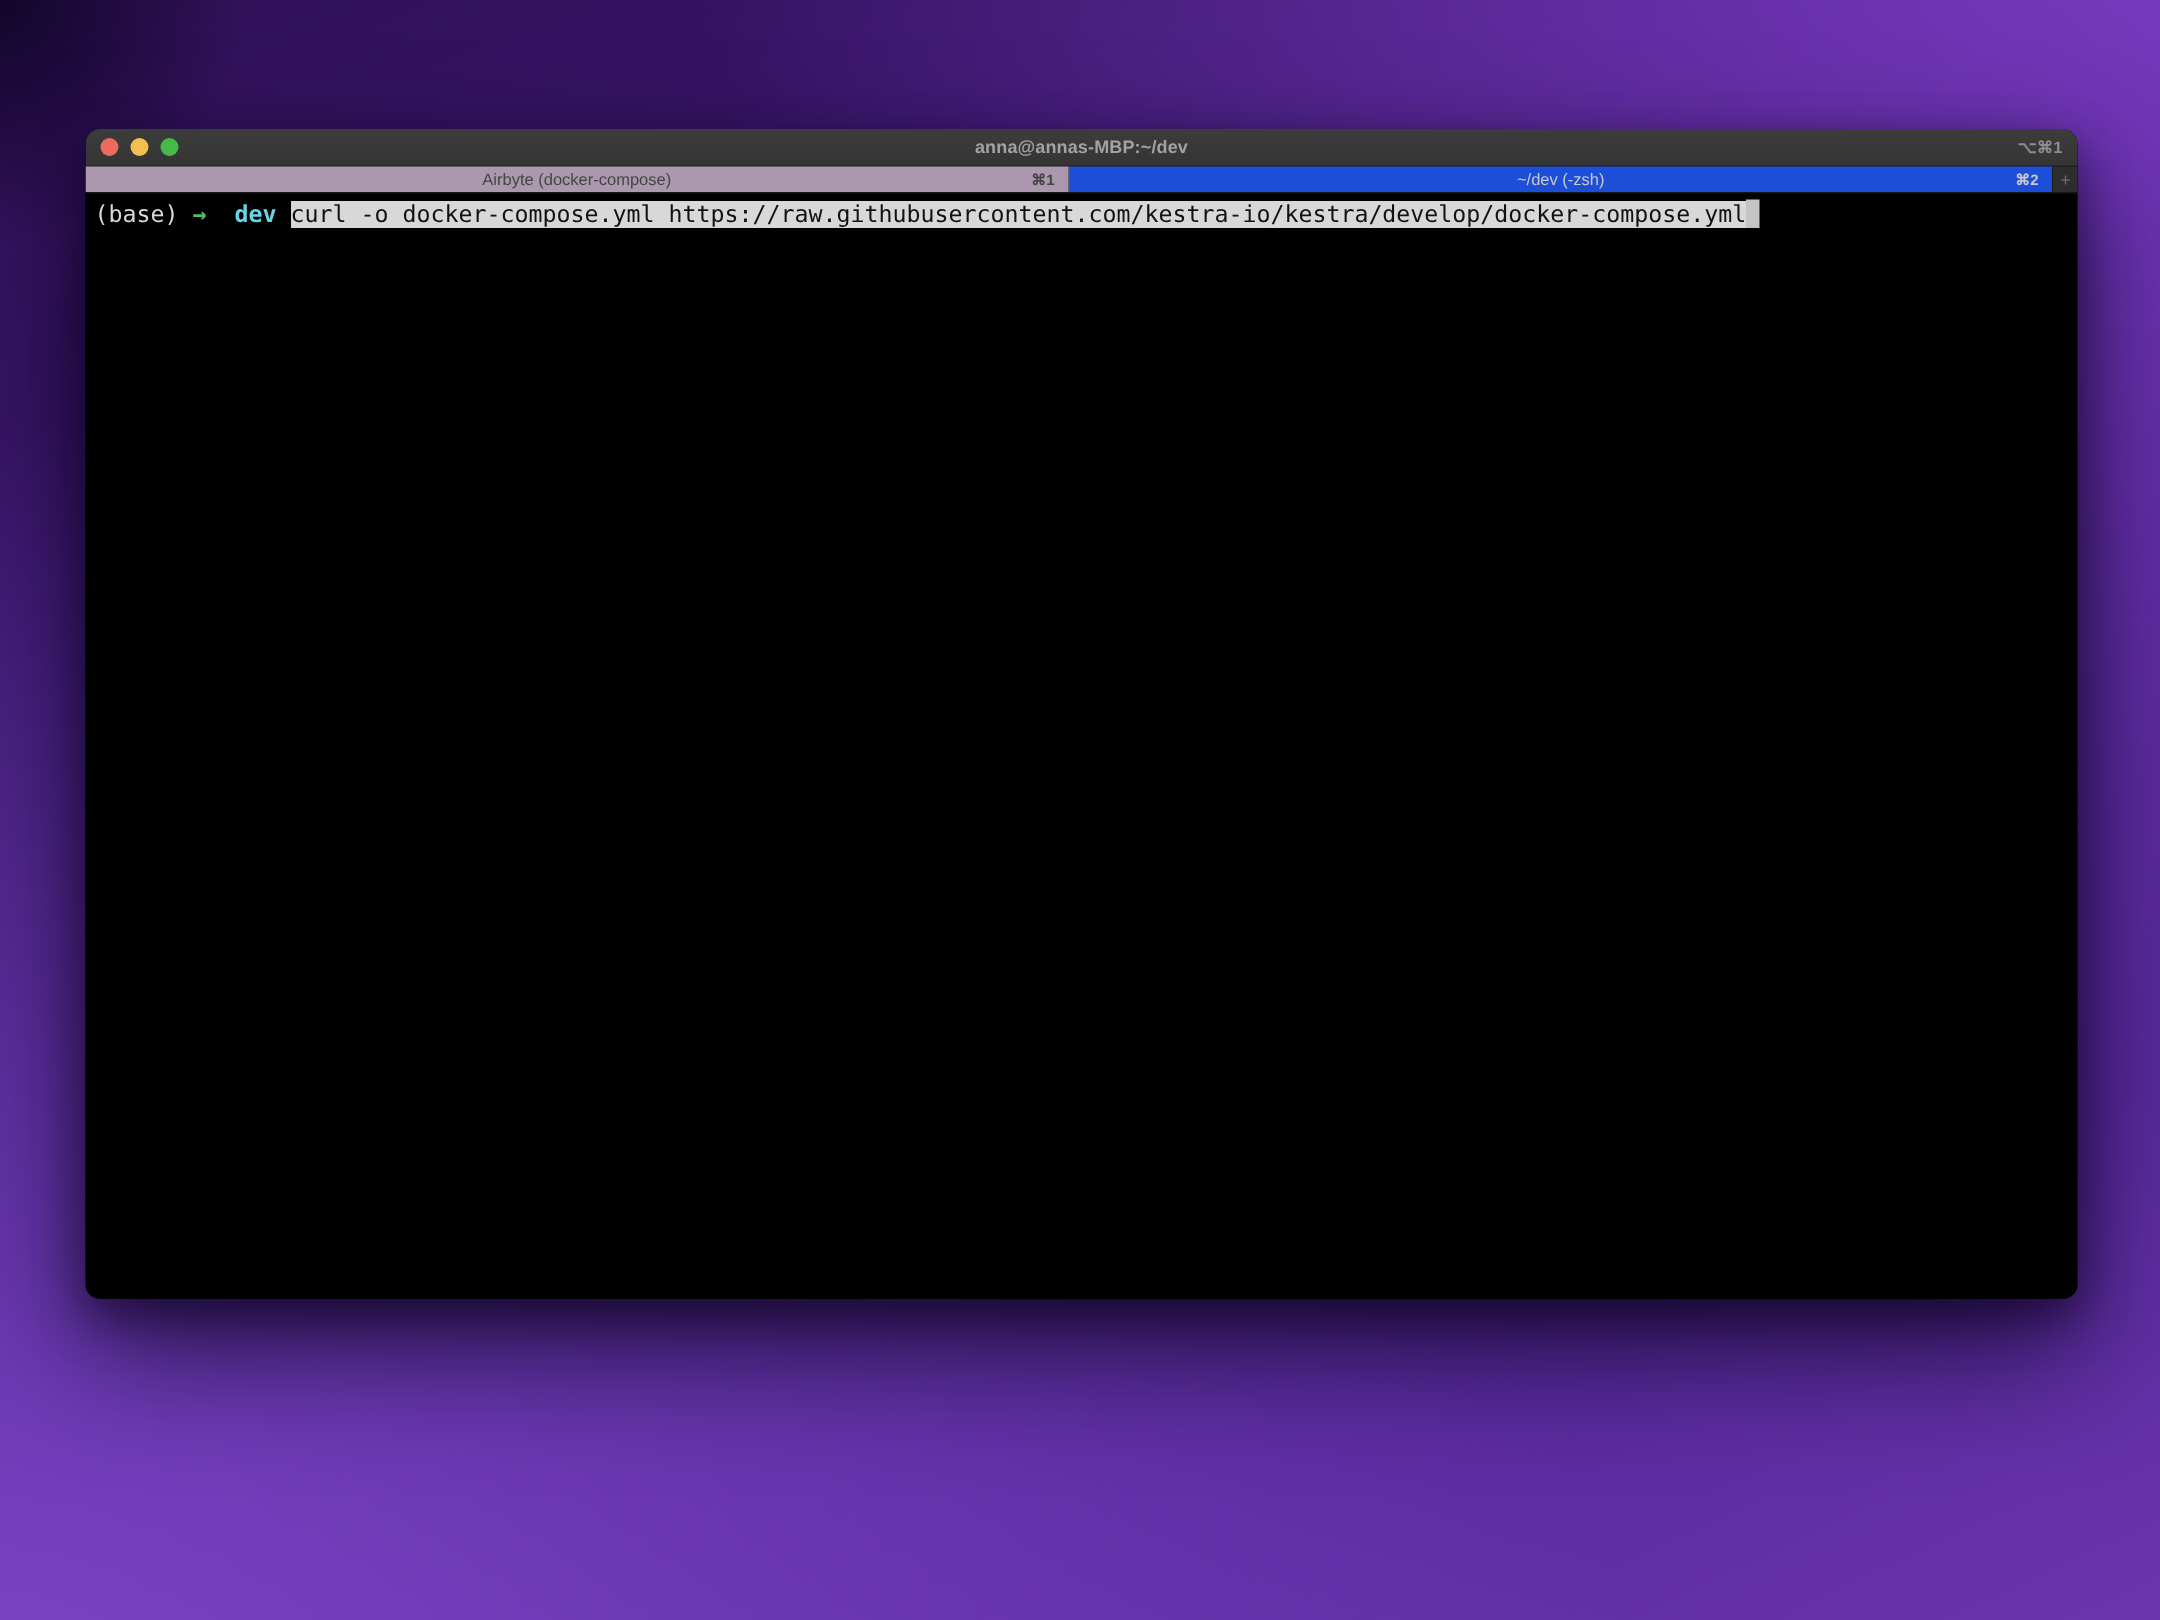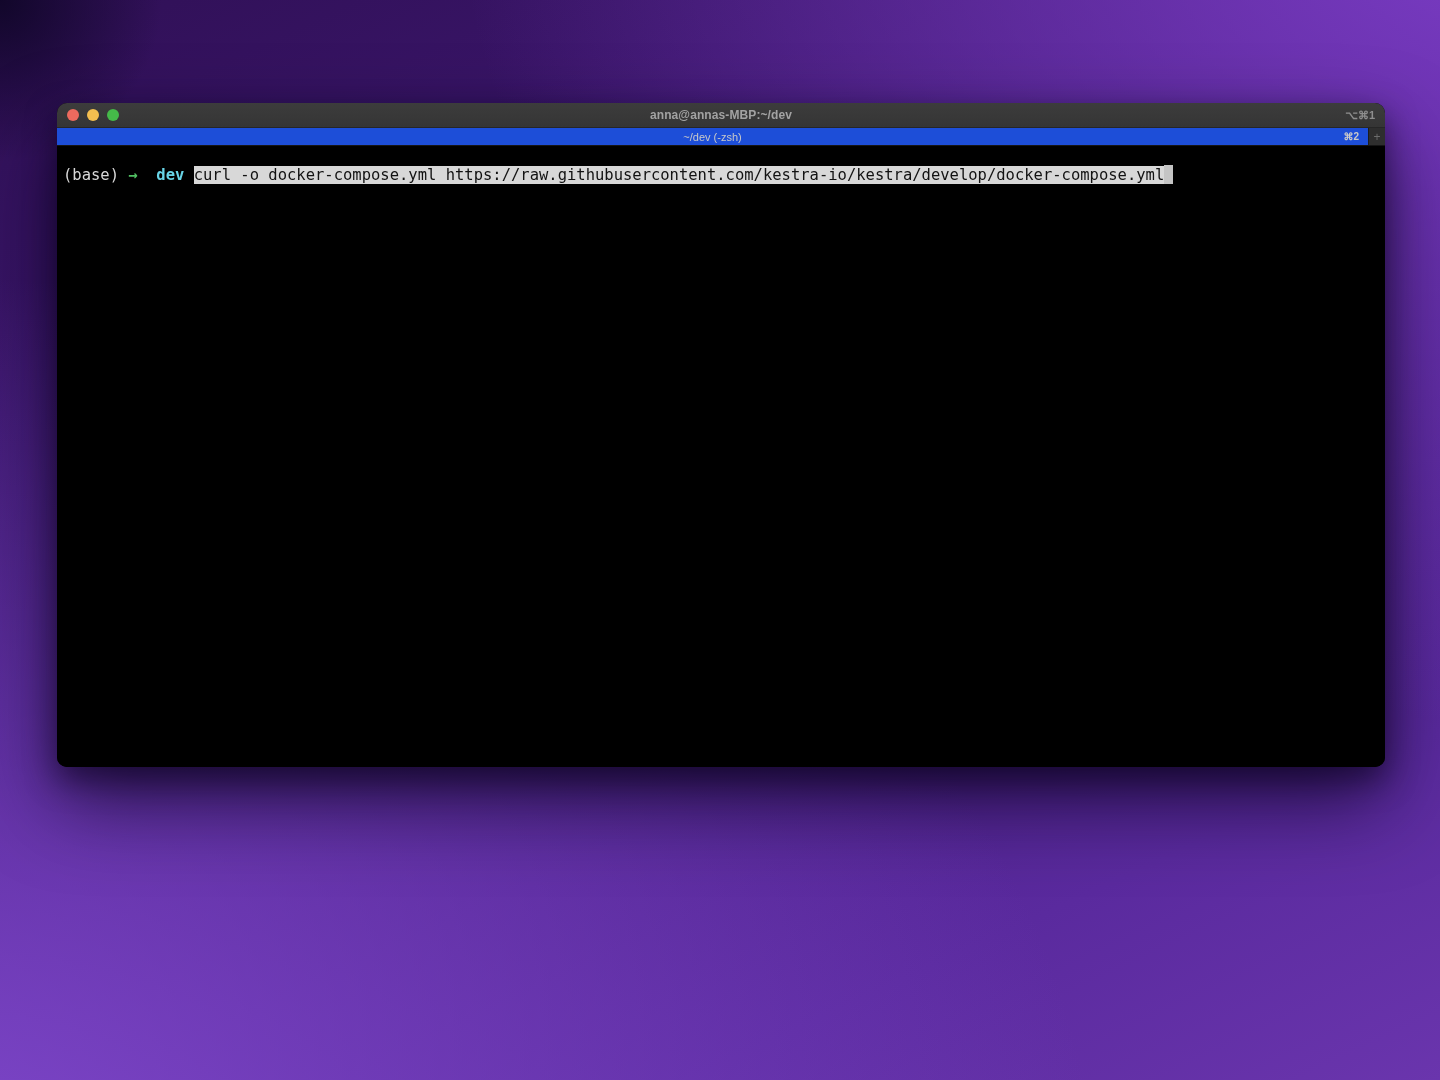--- a/index.html
+++ b/index.html
@@ -12,22 +12,22 @@
     position: relative;
     width: 1440px; height: 1080px;
     background:
       radial-gradient(circle at 0% 0%, rgba(16,6,40,0.95) 0%, rgba(16,6,40,0.0) 9%),
       radial-gradient(ellipse at -5% 115%, #8149ce 0%, rgba(129,73,206,0) 55%),
       radial-gradient(ellipse at 108% -12%, #8140cd 0%, rgba(129,64,205,0) 50%),
       linear-gradient(155deg, #301056 0%, #431a7c 45%, #5a2a9e 80%, #6a35ad 100%);
   }
   .window {
     position: absolute;
-    left: 57px; top: 103px;
-    width: 1328px; height: 664px;
+    left: 57px; top: 86px;
+    width: 1328px; height: 780px;
     border-radius: 10px;
     overflow: hidden;
     background: #000;
     box-shadow: 0 35px 80px rgba(8, 0, 24, 0.65), 0 12px 30px rgba(8, 0, 24, 0.5);
   }
   
   .titlebar {
     position: relative;
     height: 25px;
     background: linear-gradient(#3c3c3c, #353535);
@@ -98,21 +98,21 @@
     flex: 0 0 16px;
     display: flex; align-items: center; justify-content: center;
     background: #2e2e2e;
     color: #6d6d6d;
     font-size: 12px;
   }
   
   .terminal {
     height: calc(872px - 25px - 19px);
     background: #000;
-    padding: 18px 0 0 6px;
+    padding: 3px 0 0 6px;
     font-family: "DejaVu Sans Mono", "Liberation Mono", monospace;
     font-size: 15.5px;
     line-height: 23px;
   }
   .prompt-line {
     white-space: pre;
     color: #d8d8d8;
   }
   .prompt-arrow { color: #50bf62; font-weight: bold; }
   .prompt-dir   { color: #68d4e6; font-weight: bold; }
@@ -137,20 +137,24 @@
       <div class="traffic-lights">
         <span class="light red"></span>
         <span class="light yellow"></span>
         <span class="light green"></span>
       </div>
       <div class="titlebar-title">anna@annas-MBP:~/dev</div>
       <div class="titlebar-shortcut">⌥⌘1</div>
     </div>
 
     <div class="tabbar">
+      <div class="tab tab-inactive">
+        <span class="tab-label">Airbyte (docker-compose)</span>
+        <span class="tab-shortcut">⌘1</span>
+      </div>
       <div class="tab tab-active">
         <span class="tab-label">~/dev (-zsh)</span>
         <span class="tab-shortcut">⌘2</span>
       </div>
       <div class="new-tab">+</div>
     </div>
 
     <div class="terminal">
       <div class="prompt-line"><span class="prompt-env">(base)</span><span> </span><span class="prompt-arrow">→</span><span>  </span><span class="prompt-dir">dev</span><span> </span><span class="command-text">curl -o docker-compose.yml https://raw.githubusercontent.com/kestra-io/kestra/develop/docker-compose.yml</span><span class="block-cursor"></span></div>
     </div>

